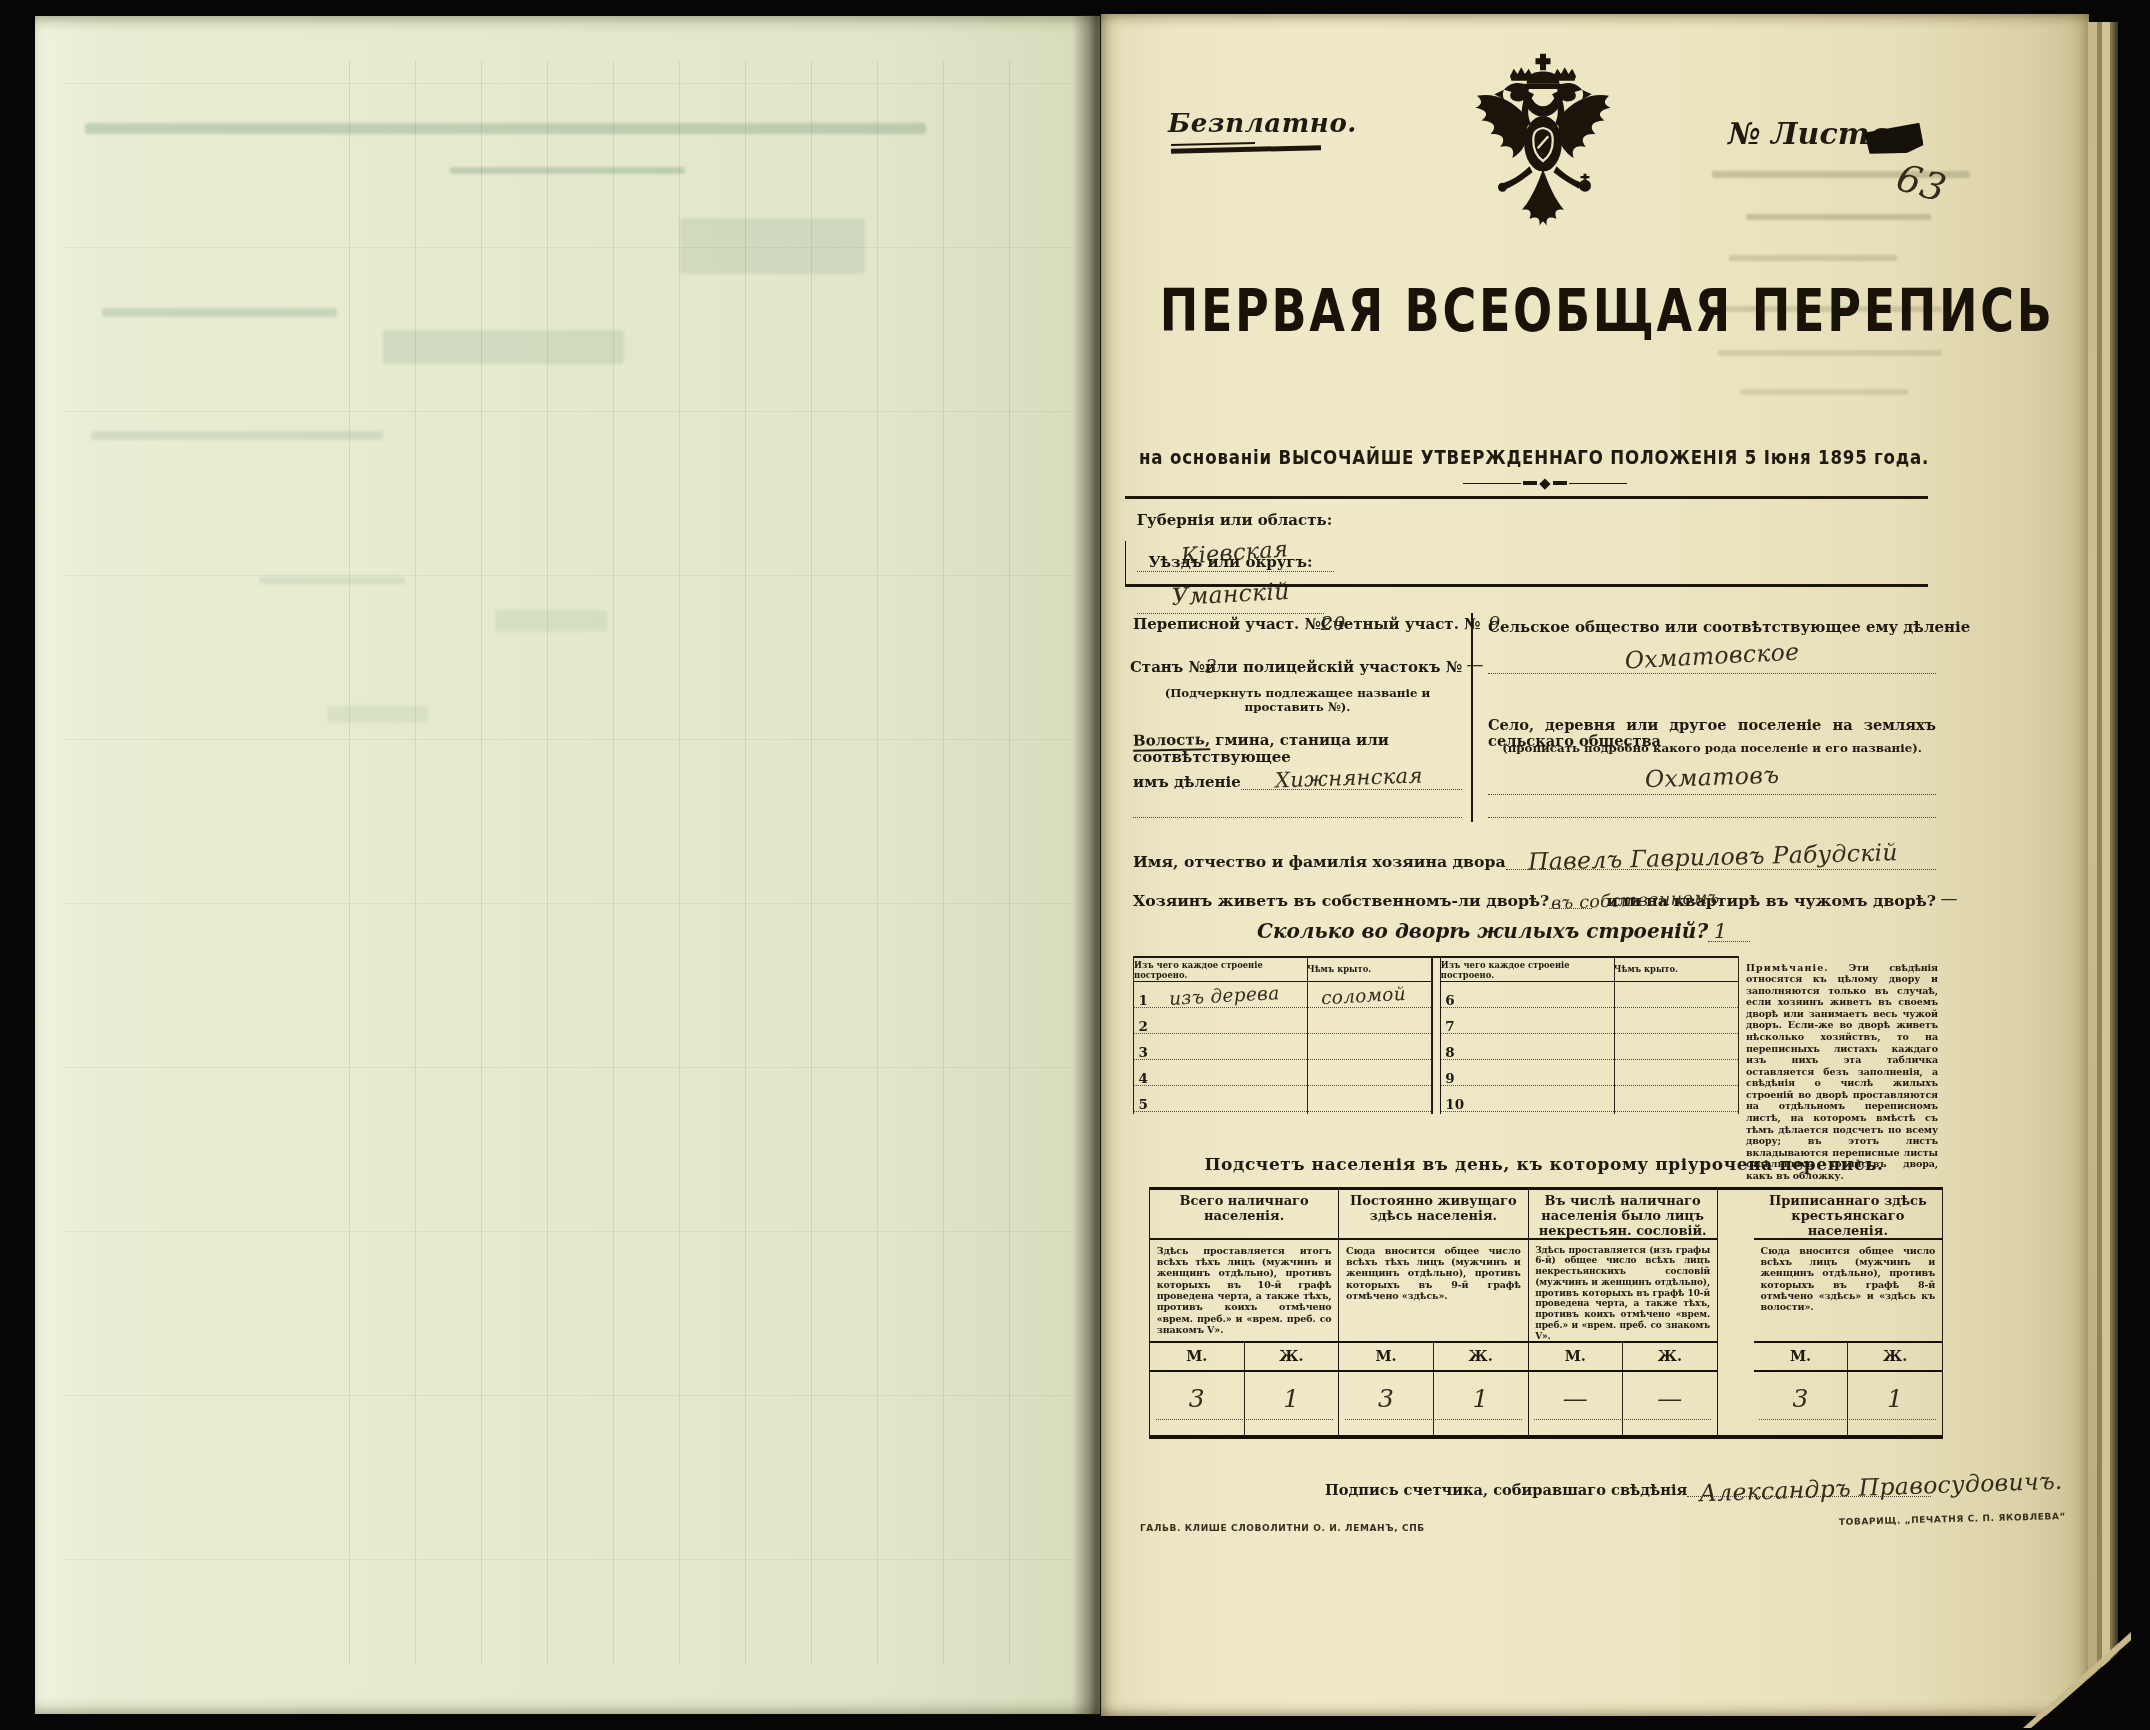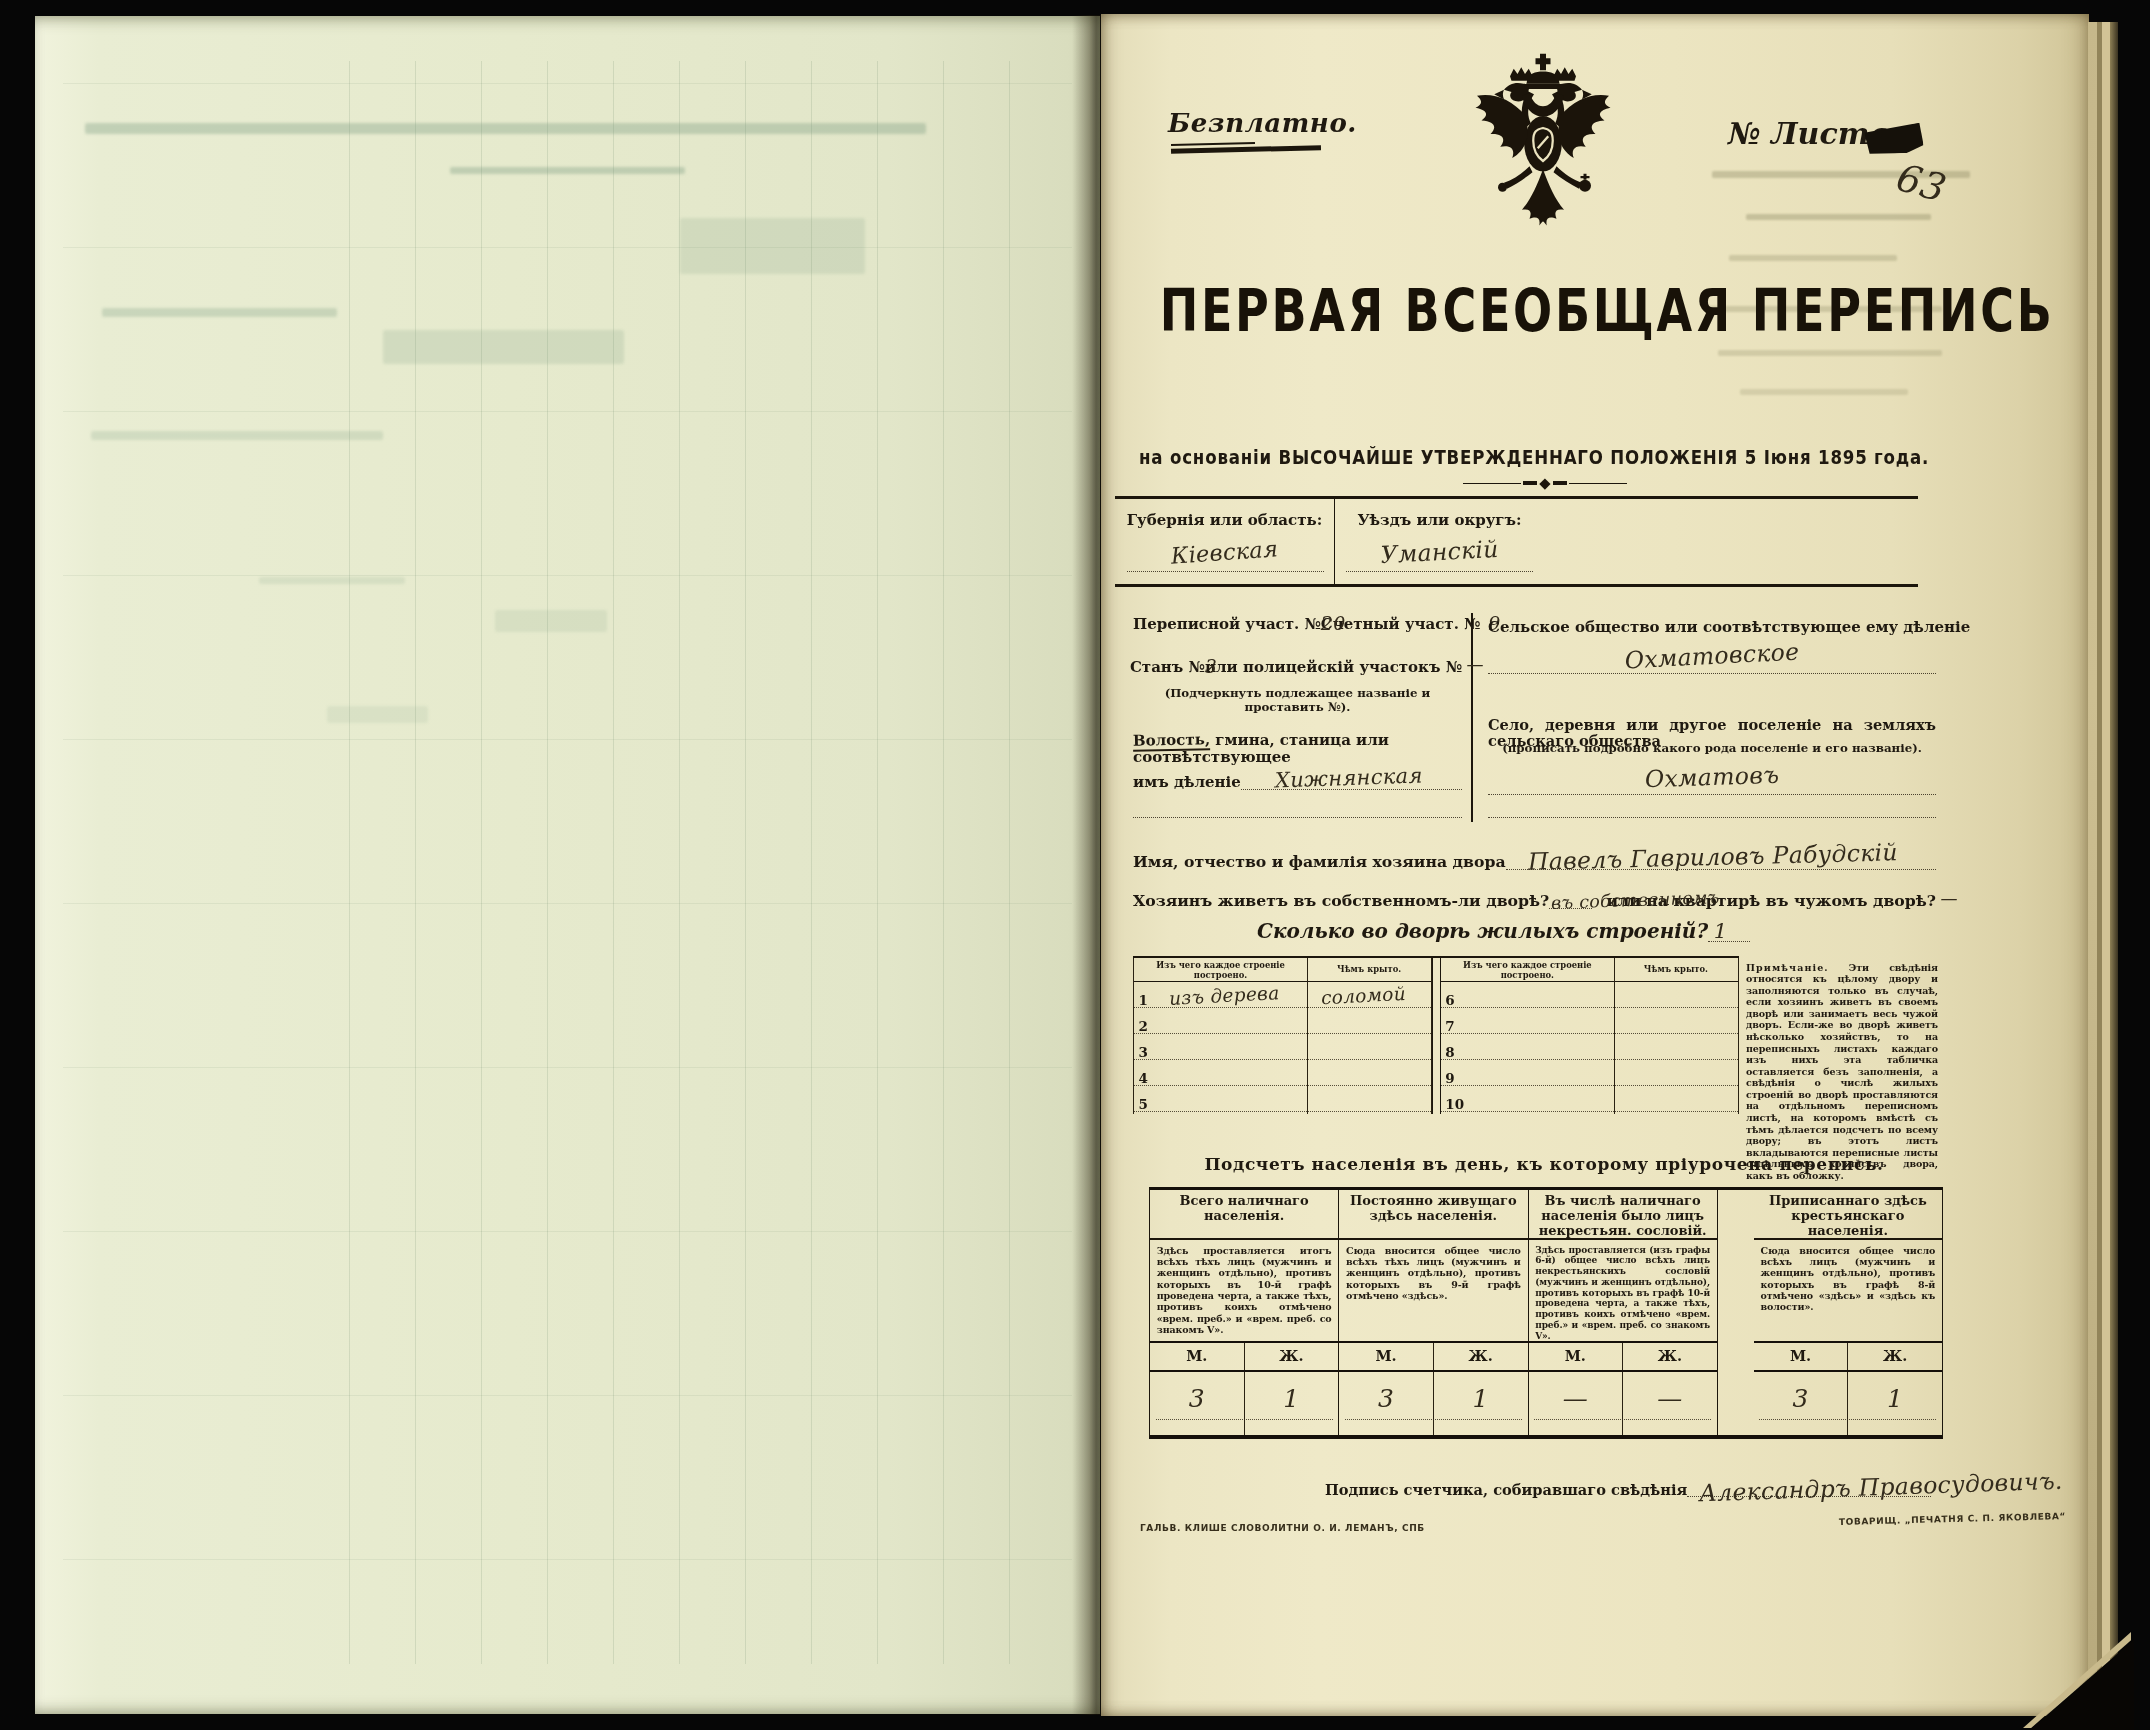--- a/index.html
+++ b/index.html
@@ -35,32 +35,32 @@
   .san{font-family:"DejaVu Sans",sans-serif;}
   .b{font-weight:700;}
   .stretch{display:inline-block;transform:scale(.96,1.22);transform-origin:50% 50%;white-space:nowrap;}
   .hw{font-family:"DejaVu Serif",serif;font-style:italic;font-weight:400;color:#332b1c;letter-spacing:0.3px;white-space:nowrap;}
   .dots,.fill{border-bottom:1.7px dotted rgba(48,39,23,.85);}
   .fill{flex:1;position:relative;height:100%;}
   .slot{display:inline-block;border-bottom:1.7px dotted rgba(48,39,23,.85);text-align:center;position:relative;}
   .frow{display:flex;align-items:flex-end;line-height:1.05;}
   .frow .lbl{white-space:nowrap;}
   
-  #hbox{position:absolute;left:14px;top:482px;width:803px;height:85px;
-    border-top:3.4px solid #1c160c;border-bottom:3.4px solid #1c160c;display:flex;}
+  #hbox{position:absolute;left:24px;top:482px;width:803px;height:85px;
+    border-top:3.4px solid #1c160c;border-bottom:3.4px solid #1c160c;display:flex;flex-direction:column;}
   .hb-cell{position:relative;height:100%;}
   .hb-mid,.hb-right{border-left:1.7px solid #1c160c;}
   
   #btab{position:absolute;left:32px;top:942px;width:606px;height:156px;display:flex;
     border-top:2.8px solid #1c160c;}
   .bt-half{flex:1;position:relative;border-left:1.1px solid #2a2212;border-right:1.1px solid #2a2212;}
   .bt-half.second{border-left:none;}
   .bt-dbl{width:6.7px;border-left:1.7px solid #1c160c;border-right:1.7px solid #1c160c;}
   .bt-head{height:23.5px;display:flex;border-bottom:1.7px solid #1c160c;font-size:8.4px;font-weight:700;
-    text-align:center;line-height:1.2;}
+    line-height:1.2;}
   .bt-hm{width:173px;padding-top:2.2px;}
   .bt-hr{flex:1;padding-top:6.2px;}
   .bt-colline{position:absolute;left:173px;top:0;bottom:0;width:1.1px;background:#2a2212;}
   .bt-row{display:flex;align-items:flex-end;height:25px;border-bottom:1.7px dotted rgba(48,39,23,.8);}
   .bt-num{width:20px;padding-left:4.5px;font-size:13.5px;font-weight:700;line-height:1;}
   .bt-mat{width:152px;position:relative;height:100%;}
   .bt-roof{flex:1;position:relative;height:100%;}
   .bt-mat .hw,.bt-roof .hw{position:absolute;bottom:1.1px;left:10px;font-size:18.5px;transform:rotate(-3deg);}
   
   #ttab{position:absolute;left:48px;top:1173px;width:792px;

